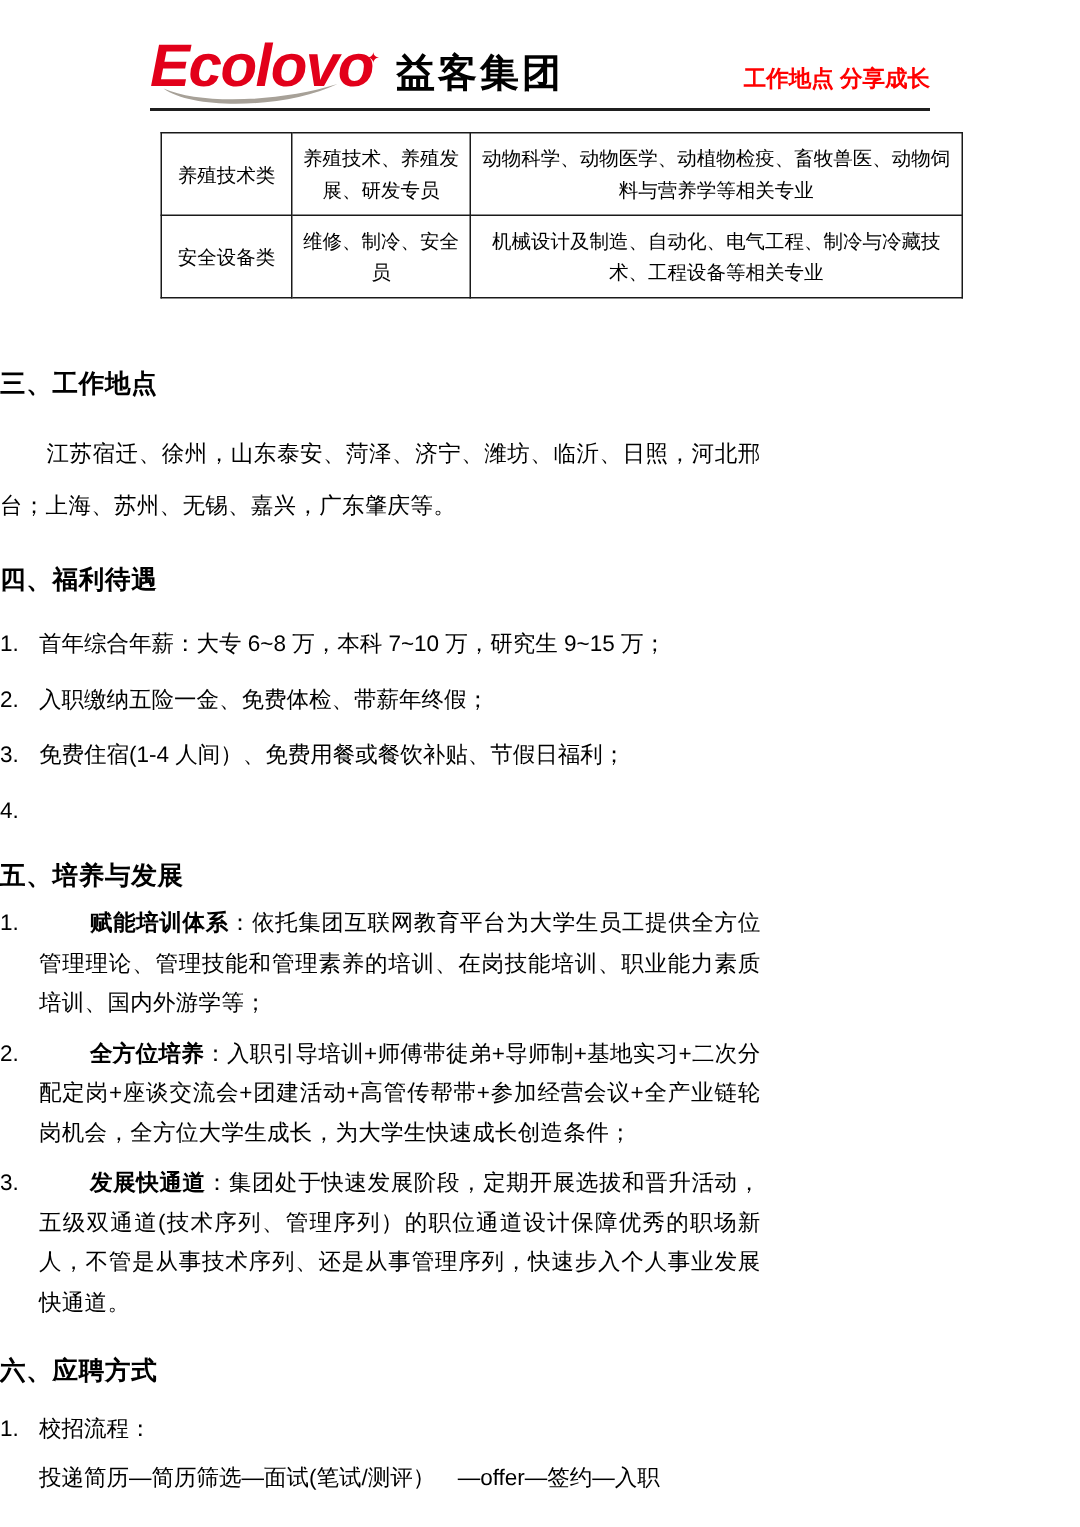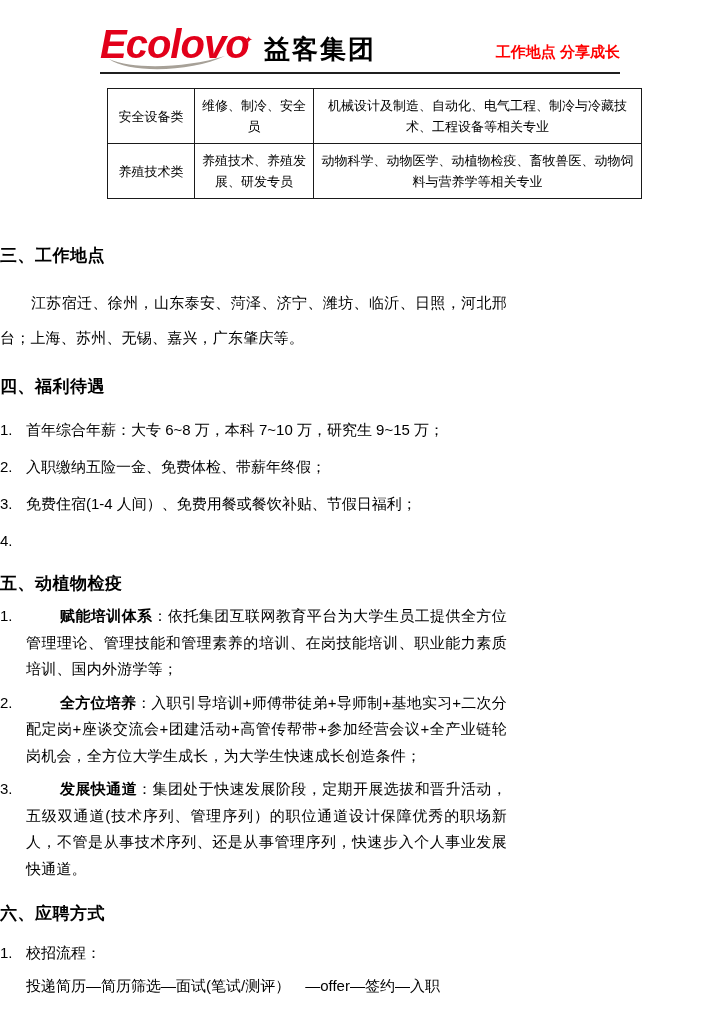--- a/index.html
+++ b/index.html
@@ -103,28 +103,28 @@
       <svg class="swoosh" width="122" height="16" viewBox="0 0 122 16">
         <path d="M3 4 C28 15 80 13 119 1 C86 17 24 19 3 4 Z" fill="#a7a198"></path>
       </svg>
     </div>
     <div class="slogan">工作地点 分享成长</div>
   </div>
 
   <table class="qual-table">
     <tbody>
       <tr>
+        <td class="col-cat">养殖技术类</td>
+        <td class="col-pos">养殖技术、养殖发展、研发专员</td>
+        <td class="col-maj">动物科学、动物医学、动植物检疫、畜牧兽医、动物饲料与营养学等相关专业</td>
+      </tr>
+      <tr>
         <td class="col-cat">安全设备类</td>
         <td class="col-pos">维修、制冷、安全员</td>
         <td class="col-maj">机械设计及制造、自动化、电气工程、制冷与冷藏技术、工程设备等相关专业</td>
-      </tr>
-      <tr>
-        <td class="col-cat">养殖技术类</td>
-        <td class="col-pos">养殖技术、养殖发展、研发专员</td>
-        <td class="col-maj">动物科学、动物医学、动植物检疫、畜牧兽医、动物饲料与营养学等相关专业</td>
       </tr>
     </tbody>
   </table>
 
   <div class="content">
 
     <section id="sec-work">
       <h2 class="sec-heading">三、工作地点</h2>
       <p class="loc-para">江苏宿迁、徐州，山东泰安、菏泽、济宁、潍坊、临沂、日照，河北邢台；上海、苏州、无锡、嘉兴，广东肇庆等。</p>
     </section>
@@ -144,21 +144,21 @@
           <span class="item-num">3.</span>
           <span class="item-txt">免费住宿(1-4 人间）、免费用餐或餐饮补贴、节假日福利；</span>
         </div>
         <div class="item-row">
           <span class="item-num">4.</span>
         </div>
       </div>
     </section>
 
     <section id="sec-dev">
-      <h2 class="sec-heading">五、动植物检疫</h2>
+      <h2 class="sec-heading">五、培养与发展</h2>
       <div class="rich-list">
         <div class="rich-row">
           <span class="item-num">1.</span>
           <span class="item-txt"><b class="term">赋能培训体系</b><span>：依托集团互联网教育平台为大学生员工提供全方位管理理论、管理技能和管理素养的培训、在岗技能培训、职业能力素质培训、国内外游学等；</span></span>
         </div>
         <div class="rich-row">
           <span class="item-num">2.</span>
           <span class="item-txt"><b class="term">全方位培养</b><span>：入职引导培训+师傅带徒弟+导师制+基地实习+二次分配定岗+座谈交流会+团建活动+高管传帮带+参加经营会议+全产业链轮岗机会，全方位大学生成长，为大学生快速成长创造条件；</span></span>
         </div>
         <div class="rich-row">

